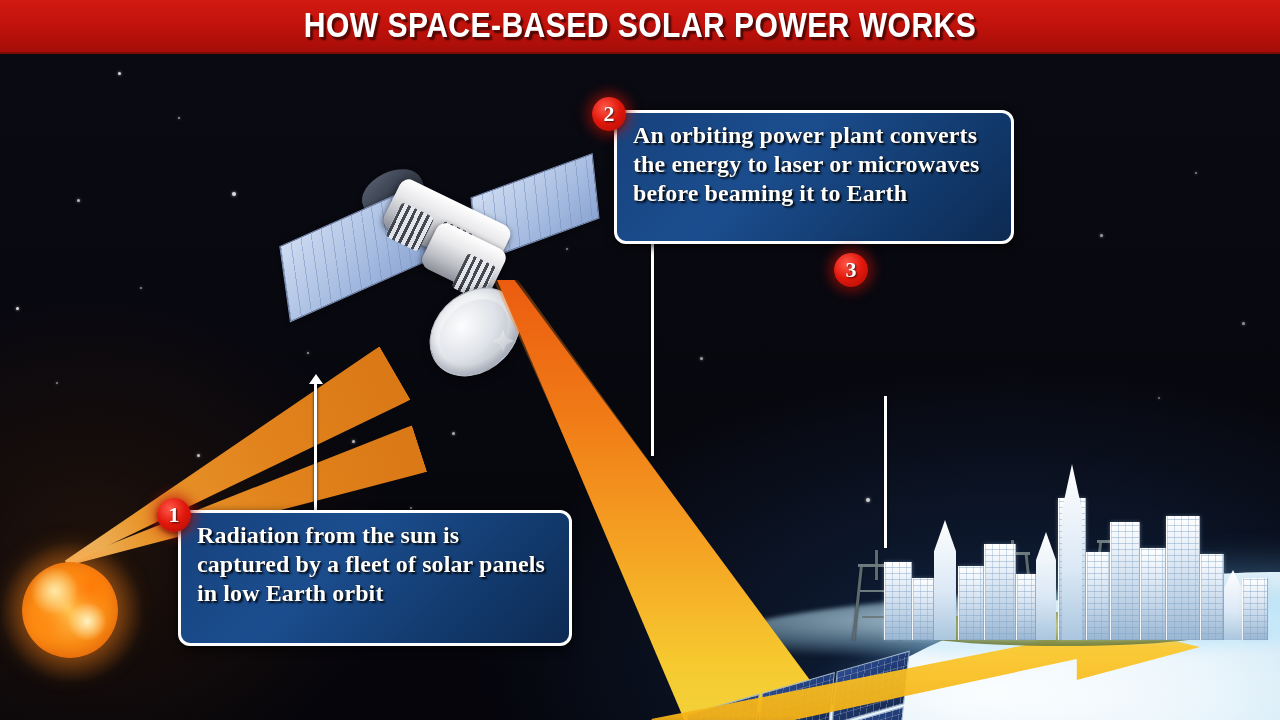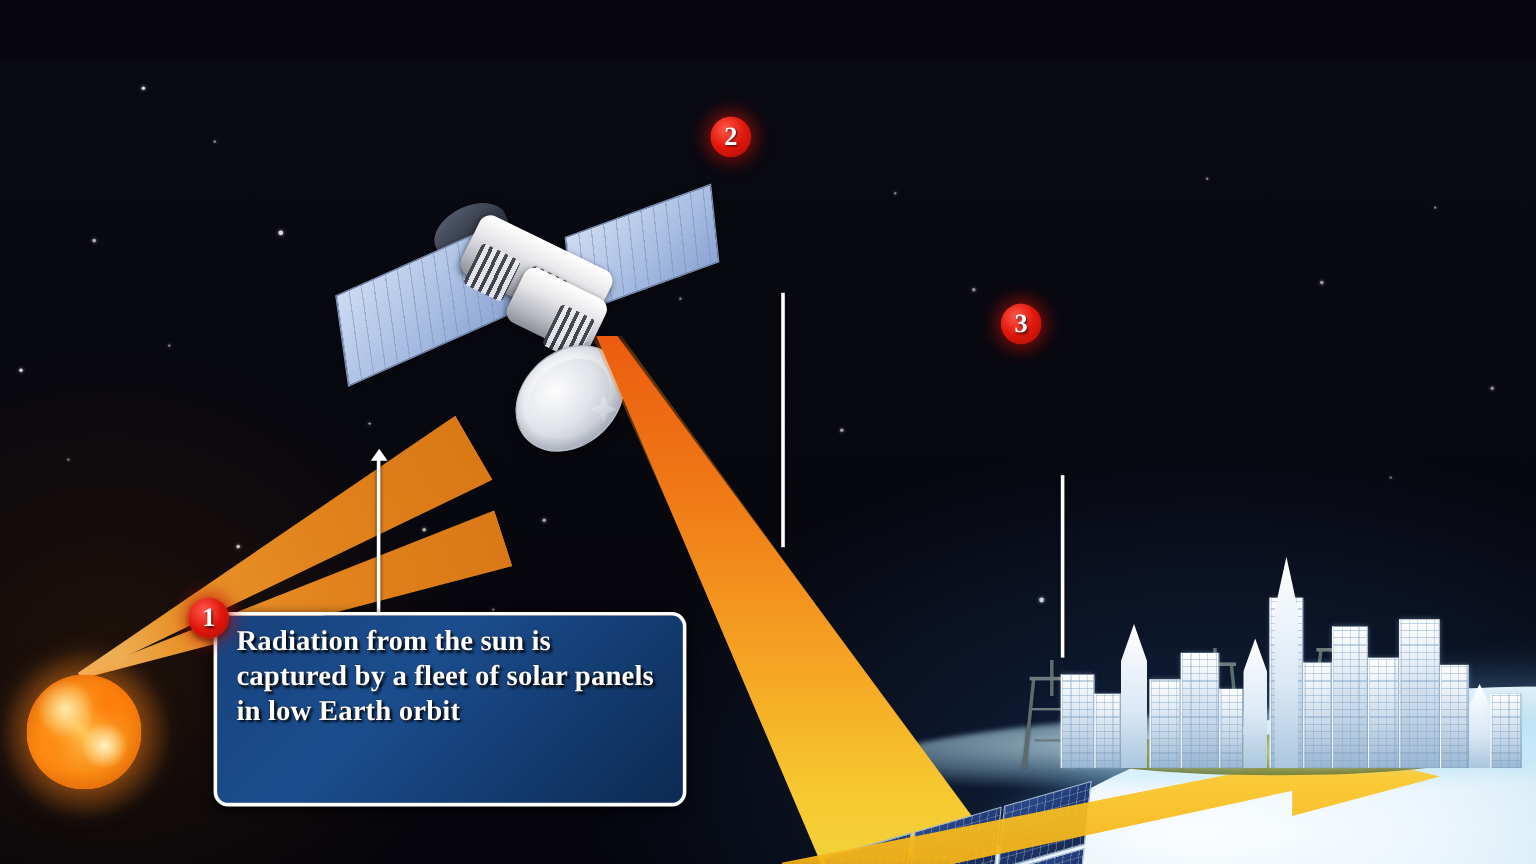--- a/index.html
+++ b/index.html
@@ -300,20 +300,23 @@
     border-left: 7px solid transparent;
     border-right: 7px solid transparent;
     z-index: 29;
   }
 </style>
 </head>
 <body>
 
 <div id="stage">
 
+  <div id="header-banner">
+    <div id="header-title">HOW SPACE-BASED SOLAR POWER WORKS</div>
+  </div>
 
   <div id="space">
 
     <div class="star" style="left:118px;top:20px;width:3px;height:3px;"></div>
     <div class="star" style="left:178px;top:65px;width:2px;height:2px;opacity:.6;"></div>
     <div class="star" style="left:232px;top:140px;width:4px;height:4px;"></div>
     <div class="star" style="left:77px;top:147px;width:3px;height:3px;opacity:.7;"></div>
     <div class="star" style="left:140px;top:235px;width:2px;height:2px;opacity:.55;"></div>
     <div class="star" style="left:16px;top:255px;width:3px;height:3px;"></div>
     <div class="star" style="left:307px;top:300px;width:2px;height:2px;opacity:.6;"></div>
@@ -451,22 +454,25 @@
 
   </div>
 
   <div class="leader" style="left:314px;top:380px;height:132px;"></div>
   <div class="leader-arrow" style="left:309px;top:374px;border-bottom:10px solid #ffffff;"></div>
 
   <div class="leader" style="left:651px;top:244px;height:212px;"></div>
 
   <div class="leader" style="left:884px;top:396px;height:152px;"></div>
 
-  <div class="callout" style="left:178px;top:510px;width:394px;height:162px;">
+  <div class="callout" style="left:178px;top:510px;width:394px;height:136px;">
     <div class="callout-text">Radiation from the sun is captured by a fleet of solar panels in low Earth orbit</div>
   </div>
   <div class="badge" style="left:157px;top:498px;">1</div>
 
+  <div class="callout" style="left:614px;top:110px;width:400px;height:134px;">
+    <div class="callout-text">An orbiting power plant converts the energy to laser or microwaves before beaming it to Earth</div>
+  </div>
   <div class="badge" style="left:592px;top:97px;">2</div>
 
   <div class="badge" style="left:834px;top:253px;">3</div>
 
 </div>
 
 </body></html>

